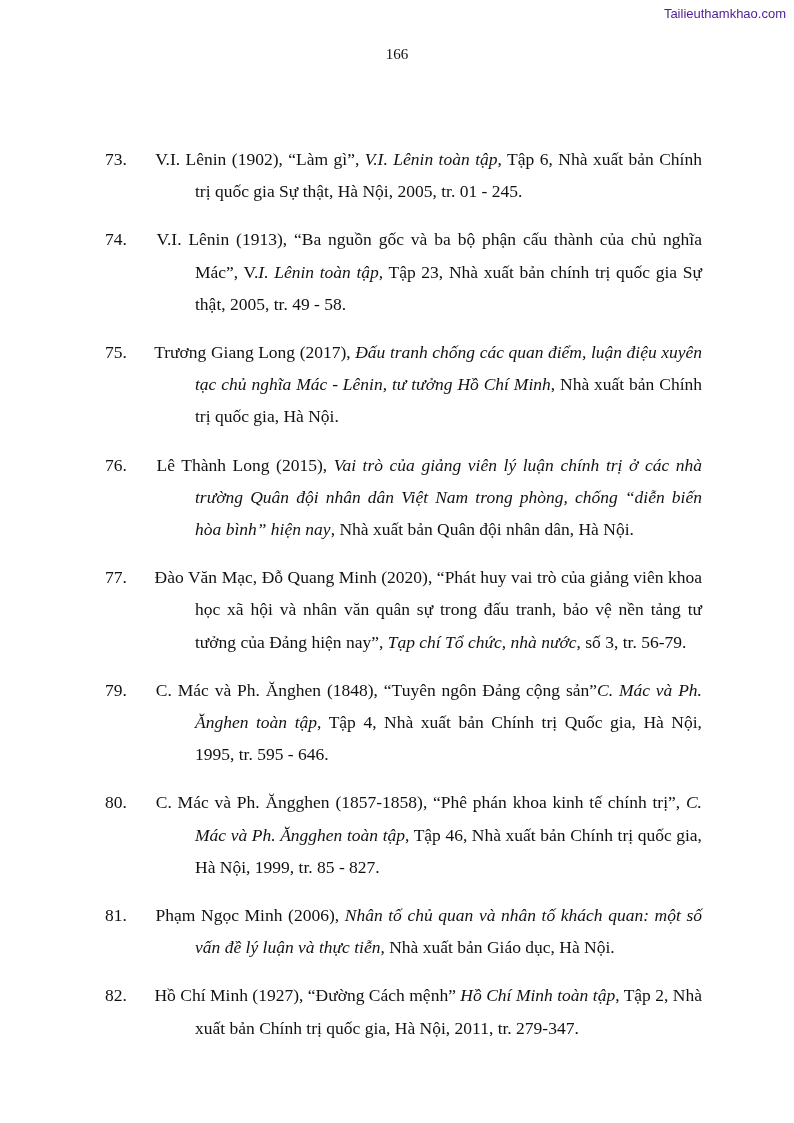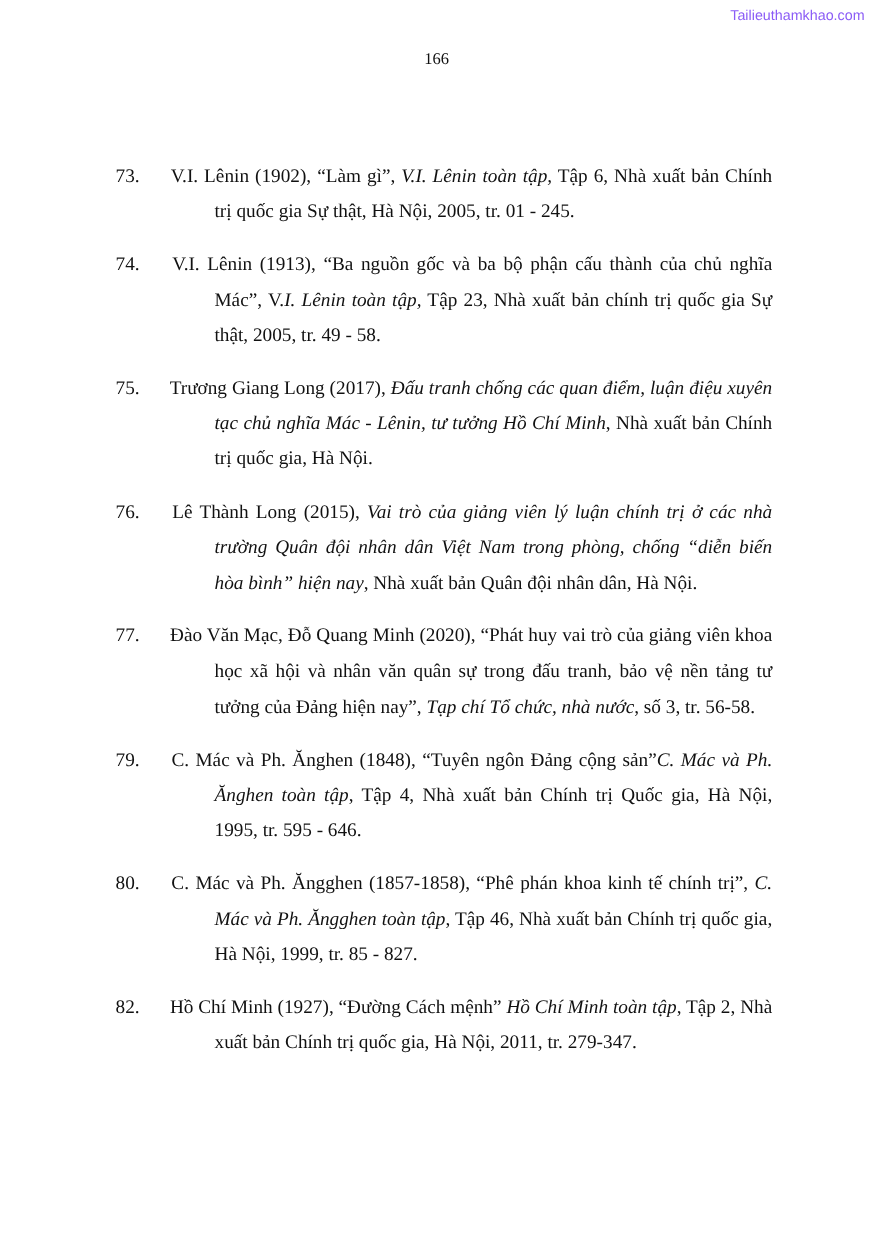--- a/index.html
+++ b/index.html
@@ -1,36 +1,37 @@
 <!DOCTYPE html>
 <html><head>
 <meta charset="utf-8">
 <style>
   html, body { margin: 0; padding: 0; background: #ffffff; }
   body { width: 794px; height: 1123px; position: relative; overflow: hidden;
          font-family: "Liberation Serif", "DejaVu Serif", serif; color: #111; }
   .watermark { position: absolute; top: 6px; right: 8px;
                font-family: "Liberation Sans", "DejaVu Sans", sans-serif;
-               font-size: 13px; color: #8b5cf6; letter-spacing: 0; }
+               font-size: 13px; color: #4c1d95; letter-spacing: 0; }
   .page-number { position: absolute; top: 46px; left: 0; width: 100%;
                  text-align: center; font-size: 15px; }
   .refs { position: absolute; top: 127px; left: 134px; width: 584px; margin: 0; padding: 0; list-style: none; }
   .ref { font-size: 17.5px; line-height: 32.2px; text-align: justify;
          padding-left: 45px; text-indent: -45px; margin: 16px; }
   .ref .num { display: inline-block; width: auto; }
   .ref i { font-style: italic; }
 </style>
 </head>
 <body>
 
 <div class="watermark">Tailieuthamkhao.com</div>
 <div class="page-number">166</div>
 
 <ol class="refs">
   <li class="ref"><span class="num">73.</span><span> V.I. Lênin (1902), “Làm gì”, </span><i>V.I. Lênin toàn tập,</i><span> Tập 6, Nhà xuất bản Chính trị quốc gia Sự thật, Hà Nội, 2005, tr. 01 - 245.</span></li>
   <li class="ref"><span class="num">74.</span><span> V.I. Lênin (1913), “Ba nguồn gốc và ba bộ phận cấu thành của chủ nghĩa Mác”, V.</span><i>I. Lênin toàn tập,</i><span> Tập 23, Nhà xuất bản chính trị quốc gia Sự thật, 2005, tr. 49 - 58.</span></li>
   <li class="ref"><span class="num">75.</span><span> Trương Giang Long (2017), </span><i>Đấu tranh chống các quan điểm, luận điệu xuyên tạc chủ nghĩa Mác - Lênin, tư tưởng Hồ Chí Minh</i><span>, Nhà xuất bản Chính trị quốc gia, Hà Nội.</span></li>
   <li class="ref"><span class="num">76.</span><span> Lê Thành Long (2015), </span><i>Vai trò của giảng viên lý luận chính trị ở các nhà trường Quân đội nhân dân Việt Nam trong phòng, chống “diễn biến hòa bình” hiện nay</i><span>, Nhà xuất bản Quân đội nhân dân, Hà Nội.</span></li>
-  <li class="ref"><span class="num">77.</span><span> Đào Văn Mạc, Đỗ Quang Minh (2020), “Phát huy vai trò của giảng viên khoa học xã hội và nhân văn quân sự trong đấu tranh, bảo vệ nền tảng tư tưởng của Đảng hiện nay”, </span><i>Tạp chí Tổ chức, nhà nước</i><span>, số 3, tr. 56-58.</span></li>
+  <li class="ref"><span class="num">77.</span><span> Đào Văn Mạc, Đỗ Quang Minh (2020), “Phát huy vai trò của giảng viên khoa học xã hội và nhân văn quân sự trong đấu tranh, bảo vệ nền tảng tư tưởng của Đảng hiện nay”, </span><i>Tạp chí Tổ chức, nhà nước</i><span>, số 3, tr. 56-79.</span></li>
   <li class="ref"><span class="num">79.</span><span> C. Mác và Ph. Ănghen (1848), “Tuyên ngôn Đảng cộng sản”</span><i>C. Mác và Ph. Ănghen toàn tập</i><span>, Tập 4, Nhà xuất bản Chính trị Quốc gia, Hà Nội, 1995, tr. 595 - 646.</span></li>
   <li class="ref"><span class="num">80.</span><span> C. Mác và Ph. Ăngghen (1857-1858), “Phê phán khoa kinh tế chính trị”, </span><i>C. Mác và Ph. Ăngghen toàn tập</i><span>, Tập 46, Nhà xuất bản Chính trị quốc gia, Hà Nội, 1999, tr. 85 - 827.</span></li>
+  <li class="ref"><span class="num">81.</span><span> Phạm Ngọc Minh (2006), </span><i>Nhân tố chủ quan và nhân tố khách quan: một số vấn đề lý luận và thực tiễn</i><span>, Nhà xuất bản Giáo dục, Hà Nội.</span></li>
   <li class="ref"><span class="num">82.</span><span> Hồ Chí Minh (1927), “Đường Cách mệnh” </span><i>Hồ Chí Minh toàn tập</i><span>, Tập 2, Nhà xuất bản Chính trị quốc gia, Hà Nội, 2011, tr. 279-347.</span></li>
 </ol>
 
 </body></html>

